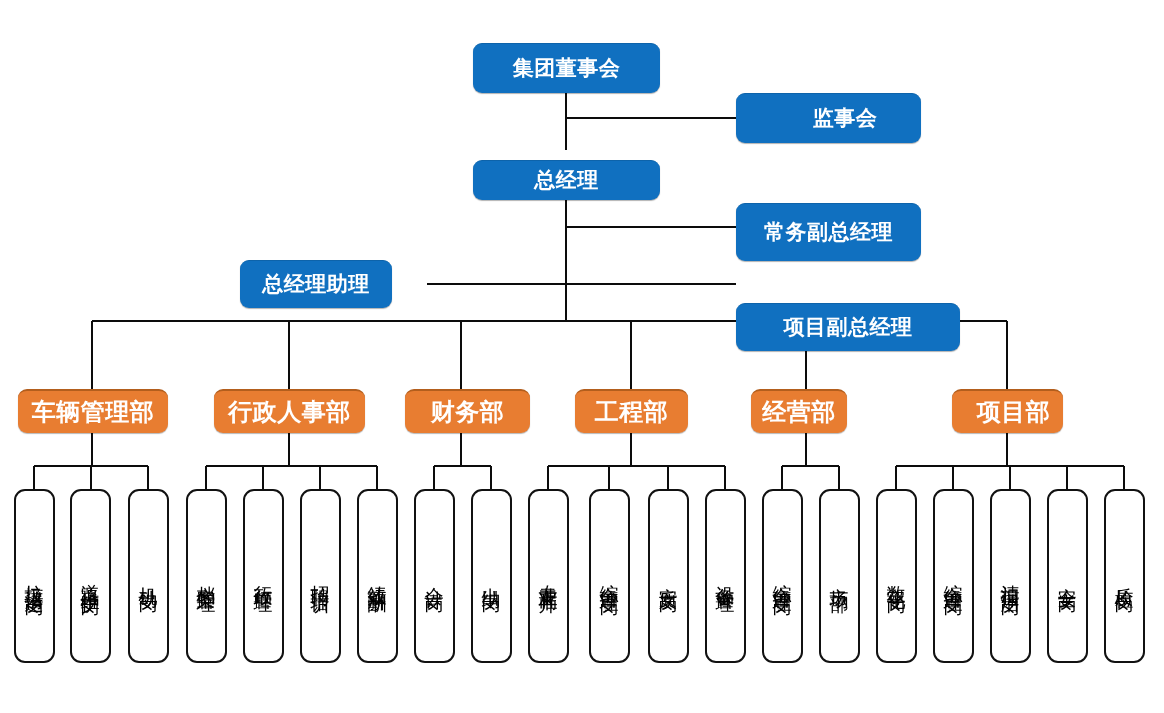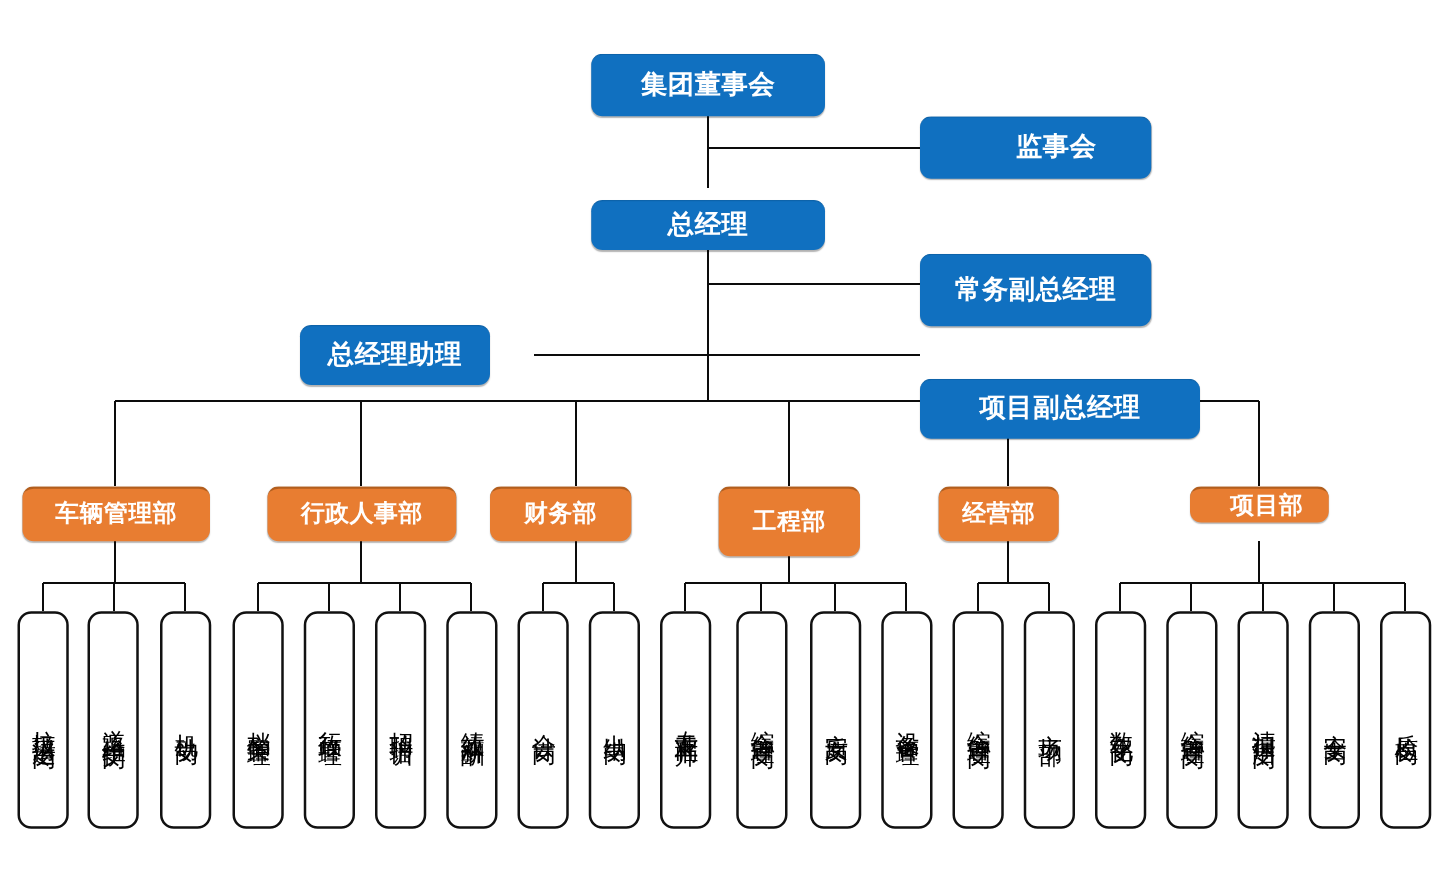--- a/index.html
+++ b/index.html
@@ -58,21 +58,21 @@
     letter-spacing: 0.5px;
     box-shadow: 0 1px 1px rgba(0,0,0,0.30);
   }
 
   
   .node.dept {
     background: #e87d31;
     border-radius: 9px;
     border-top: 2px solid #b35e1d;
     color: #ffffff;
-    font-size: 19px;
+    font-size: 24px;
     font-weight: 600;
     letter-spacing: 0.5px;
     box-shadow: 0 1px 1px rgba(0,0,0,0.28);
   }
 
   
   .node.post {
     background: #ffffff;
     border: 2px solid #111111;
     border-radius: 11px;
@@ -164,30 +164,30 @@
         <span>项目副总经理</span>
       </div>
     </div>
   <div id="dept-layer">
       <div class="node dept" style="left: 18px; top: 389px; width: 150px; height: 44px;">
         <span>车辆管理部</span>
       </div>
       <div class="node dept" style="left: 214px; top: 389px; width: 151px; height: 44px;">
         <span>行政人事部</span>
       </div>
-      <div class="node dept" style="left: 392px; top: 389px; width: 113px; height: 44px;">
+      <div class="node dept" style="left: 405px; top: 389px; width: 125px; height: 44px;">
         <span>财务部</span>
       </div>
-      <div class="node dept" style="left: 575px; top: 389px; width: 113px; height: 56px;">
+      <div class="node dept" style="left: 575px; top: 389px; width: 113px; height: 44px;">
         <span>工程部</span>
       </div>
       <div class="node dept" style="left: 751px; top: 389px; width: 96px; height: 44px;">
         <span>经营部</span>
       </div>
-      <div class="node dept" style="left: 952px; top: 389px; width: 111px; height: 29px; padding-left: 12px;">
+      <div class="node dept" style="left: 952px; top: 389px; width: 111px; height: 44px; padding-left: 12px;">
         <span>项目部</span>
       </div>
     </div>
   <div id="post-layer">
       <div class="node post" style="left: 14px; top: 489px; width: 41px; height: 174px;">
         <span class="post-text">垃圾清运岗</span>
       </div>
       <div class="node post" style="left: 70px; top: 489px; width: 41px; height: 174px;">
         <span class="post-text">道路维护岗</span>
       </div>

